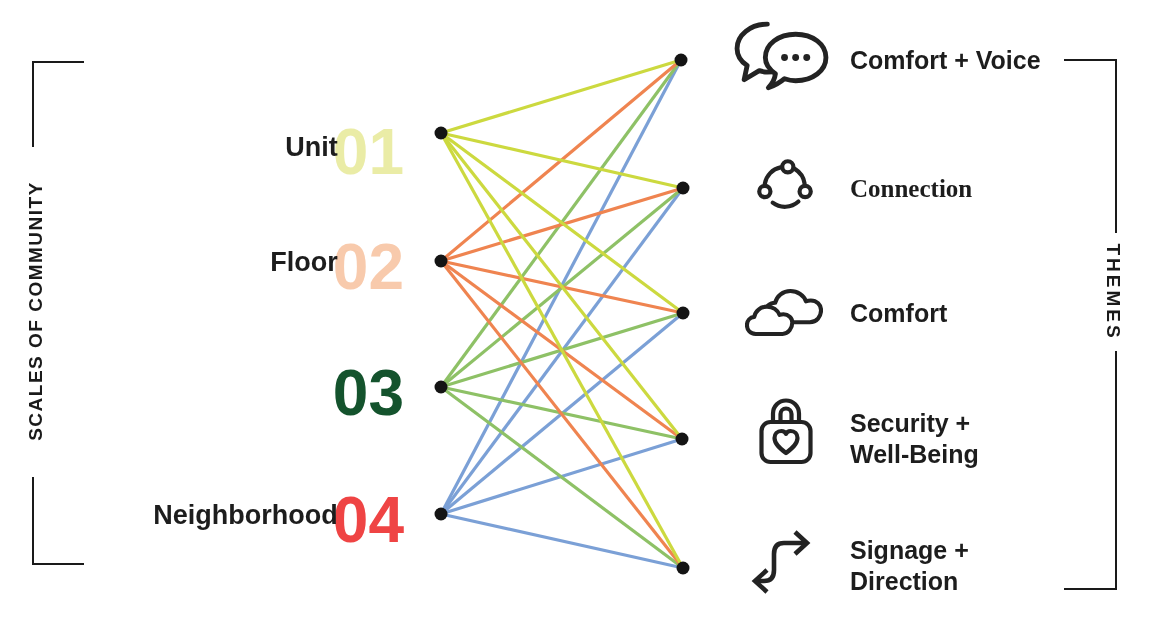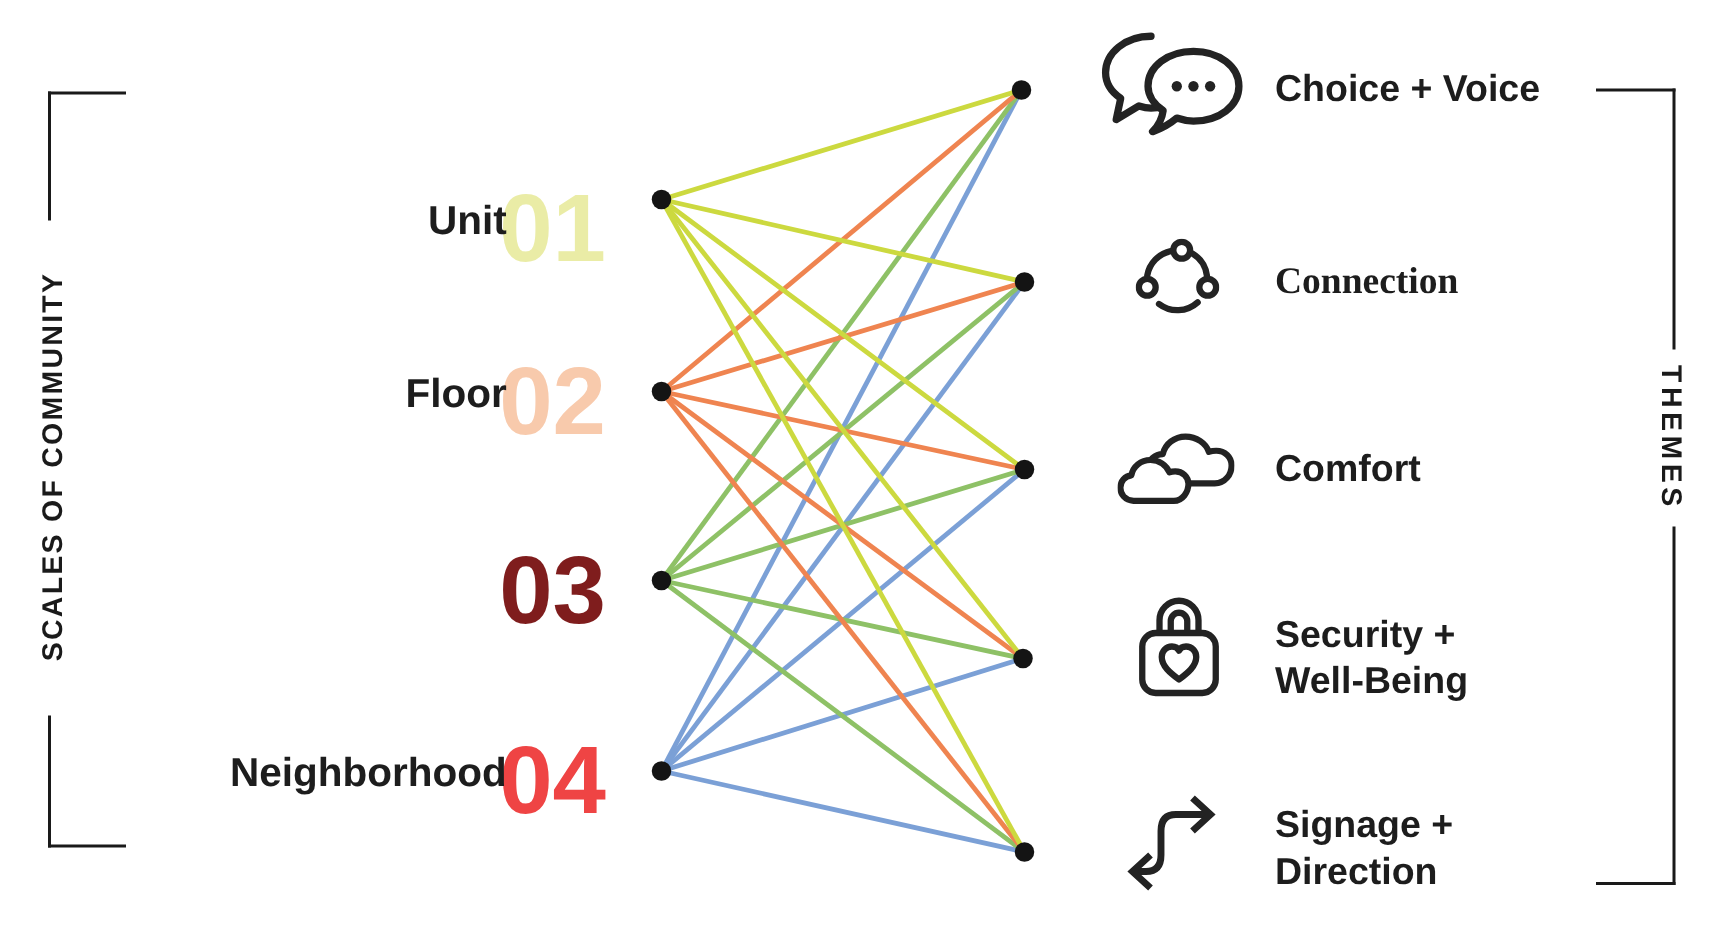--- a/index.html
+++ b/index.html
@@ -95,21 +95,21 @@
 
   <div class="scale-row" style="top:116px;justify-content:flex-end;">
     <span class="scale-label">Unit</span>
     <span class="scale-number" style="color: rgb(234, 236, 166);">01</span>
   </div>
   <div class="scale-row" style="top:231px;">
     <span class="scale-label">Floor</span>
     <span class="scale-number" style="color: rgb(248, 202, 172);">02</span>
   </div>
   <div class="scale-row" style="top:357px;">
-    <span class="scale-number" style="color: #7f1d1d;">03</span>
+    <span class="scale-number" style="color: #14532d;">03</span>
   </div>
   <div class="scale-row" style="top:484px;">
     <span class="scale-label">Neighborhood</span>
     <span class="scale-number" style="color: #ef4444;">04</span>
   </div>
 
   <span class="theme-icon" style="left:731px; top:18px;">
     <svg width="101" height="81" viewBox="0 0 100 80" fill="none" stroke="#232323" stroke-width="4.8" stroke-linejoin="round" stroke-linecap="round">
       <path d="M36 6 C 19 6 6 17 6 30 C 6 37 10 43 16 47 L 13 61 L 28 52 C 31 53 33.5 53.5 36 53.5 C 53 53.5 66 42 66 30" fill="#ffffff"></path>
       <path d="M64 16 C 47 16 34 26 34 39 C 34 45 38 51 44 55 Q 43 63 37 69 Q 46 66 53 60 C 56.5 61.2 60 62 64 62 C 81 62 94 52 94 39 C 94 26 81 16 64 16 Z" fill="#ffffff"></path>
@@ -148,21 +148,21 @@
 
   <span class="theme-icon" style="left:749px; top:528px;">
     <svg width="64" height="68" viewBox="0 0 64 68" fill="none" stroke="#232323" stroke-width="4.6" stroke-linejoin="miter" stroke-linecap="butt">
       <path d="M57 15 H35 Q25 15 25 26 V 42 Q25 53 15 53 H7"></path>
       <path d="M46 4 L58 15 L46 26"></path>
       <path d="M18 42 L6 53 L18 64"></path>
     </svg>
   </span>
 
   <div class="theme-row" style="top:60px;">
-    <span class="theme-label">Choice + Voice</span>
+    <span class="theme-label">Comfort + Voice</span>
   </div>
   <div class="theme-row" style="top:188px;font-family:Liberation Serif, serif;">
     <span class="theme-label">Connection</span>
   </div>
   <div class="theme-row" style="top:313px;">
     <span class="theme-label">Comfort</span>
   </div>
   <div class="theme-row" style="top:439px;">
     <span class="theme-label">Security +
 Well-Being</span>

